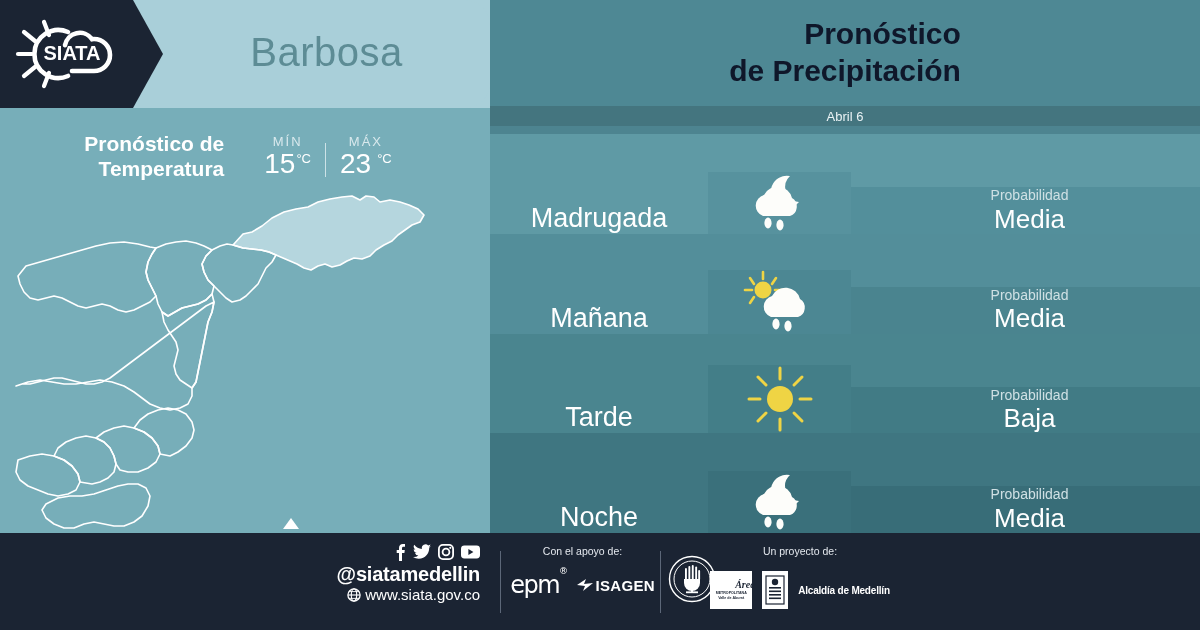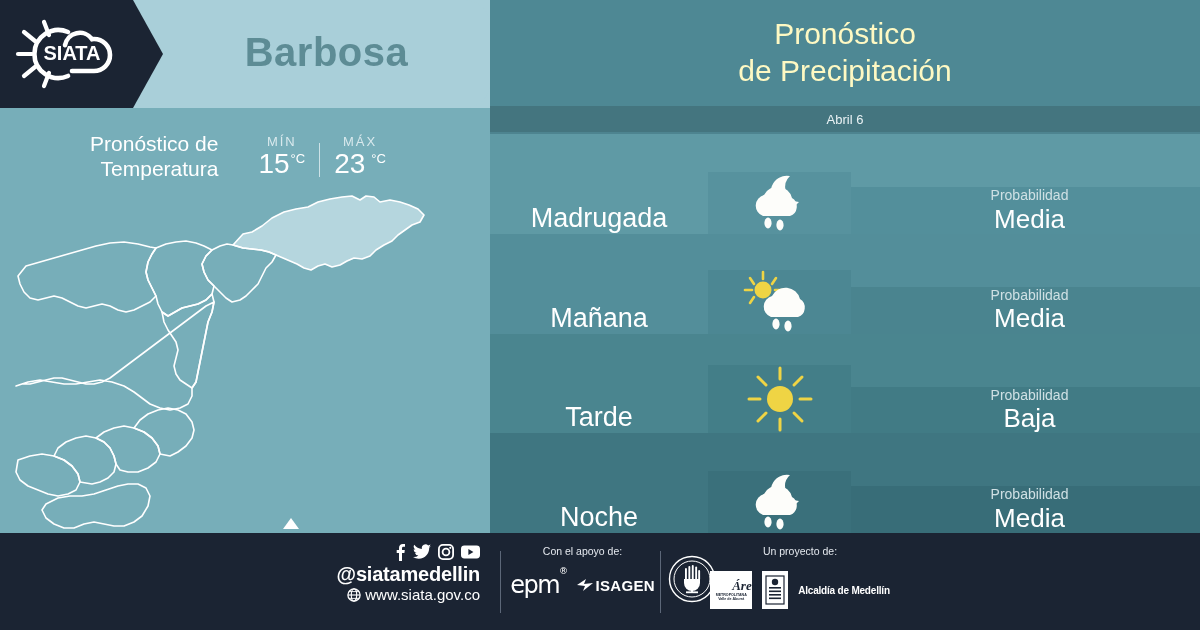--- a/index.html
+++ b/index.html
@@ -48,21 +48,21 @@
     width: 124px; height: 80px;
   }
   .city-name {
     position: absolute;
     left: 163px; top: 0;
     width: 327px; height: 108px;
     display: flex;
     align-items: center;
     justify-content: center;
     font-size: 40px;
-    font-weight: bold;
+    font-weight: normal;
     color: #5d8c95;
     letter-spacing: 0.5px;
     padding-bottom: 4px;
     box-sizing: border-box;
   }
   .left-body {
     position: absolute;
     left: 0; top: 108px;
     width: 490px; height: 425px;
     background: #77aeb9;
@@ -71,21 +71,21 @@
     position: absolute;
     left: 0; top: 14px;
     width: 490px; height: 68px;
     display: flex;
     align-items: center;
     justify-content: center;
     gap: 26px;
   }
   .temp-title {
     font-size: 21px;
-    font-weight: normal;
+    font-weight: bold;
     color: #ffffff;
     line-height: 1.2;
     text-align: right;
   }
   .temp-values {
     display: flex;
     align-items: flex-end;
     gap: 0px;
   }
   .temp-cell {
@@ -158,29 +158,29 @@
     left: 0; top: 0;
     width: 710px; height: 106px;
     display: flex;
     flex-direction: column;
     align-items: center;
     justify-content: center;
     background: #4e8894;
   }
   .right-title {
     font-size: 30px;
-    font-weight: normal;
-    color: #fef9c3;
+    font-weight: bold;
+    color: #0f172a;
     line-height: 1.22;
-    text-align: center;
+    text-align: right;
   }
   .date-band {
     position: absolute;
     left: 0; top: 106px;
-    width: 710px; height: 26px;
+    width: 710px; height: 20px;
     background: #44757f;
     display: flex;
     align-items: center;
     justify-content: center;
     font-size: 13px;
     color: #eaf3f5;
   }
   .rows {
     position: absolute;
     left: 0; top: 134px;
@@ -322,21 +322,21 @@
     background: #ffffff;
     display: flex;
     flex-direction: column;
     align-items: center;
     justify-content: center;
     color: #1b2433;
   }
   .area-script {
     font-family: "Liberation Serif", serif;
     font-style: italic;
-    font-size: 13px;
+    font-size: 10px;
     font-weight: bold;
     line-height: 1;
     margin-left: 28px;
   }
   .area-sub {
     font-size: 3.6px;
     font-weight: bold;
     line-height: 1.25;
     text-align: center;
     margin-top: 1px;

